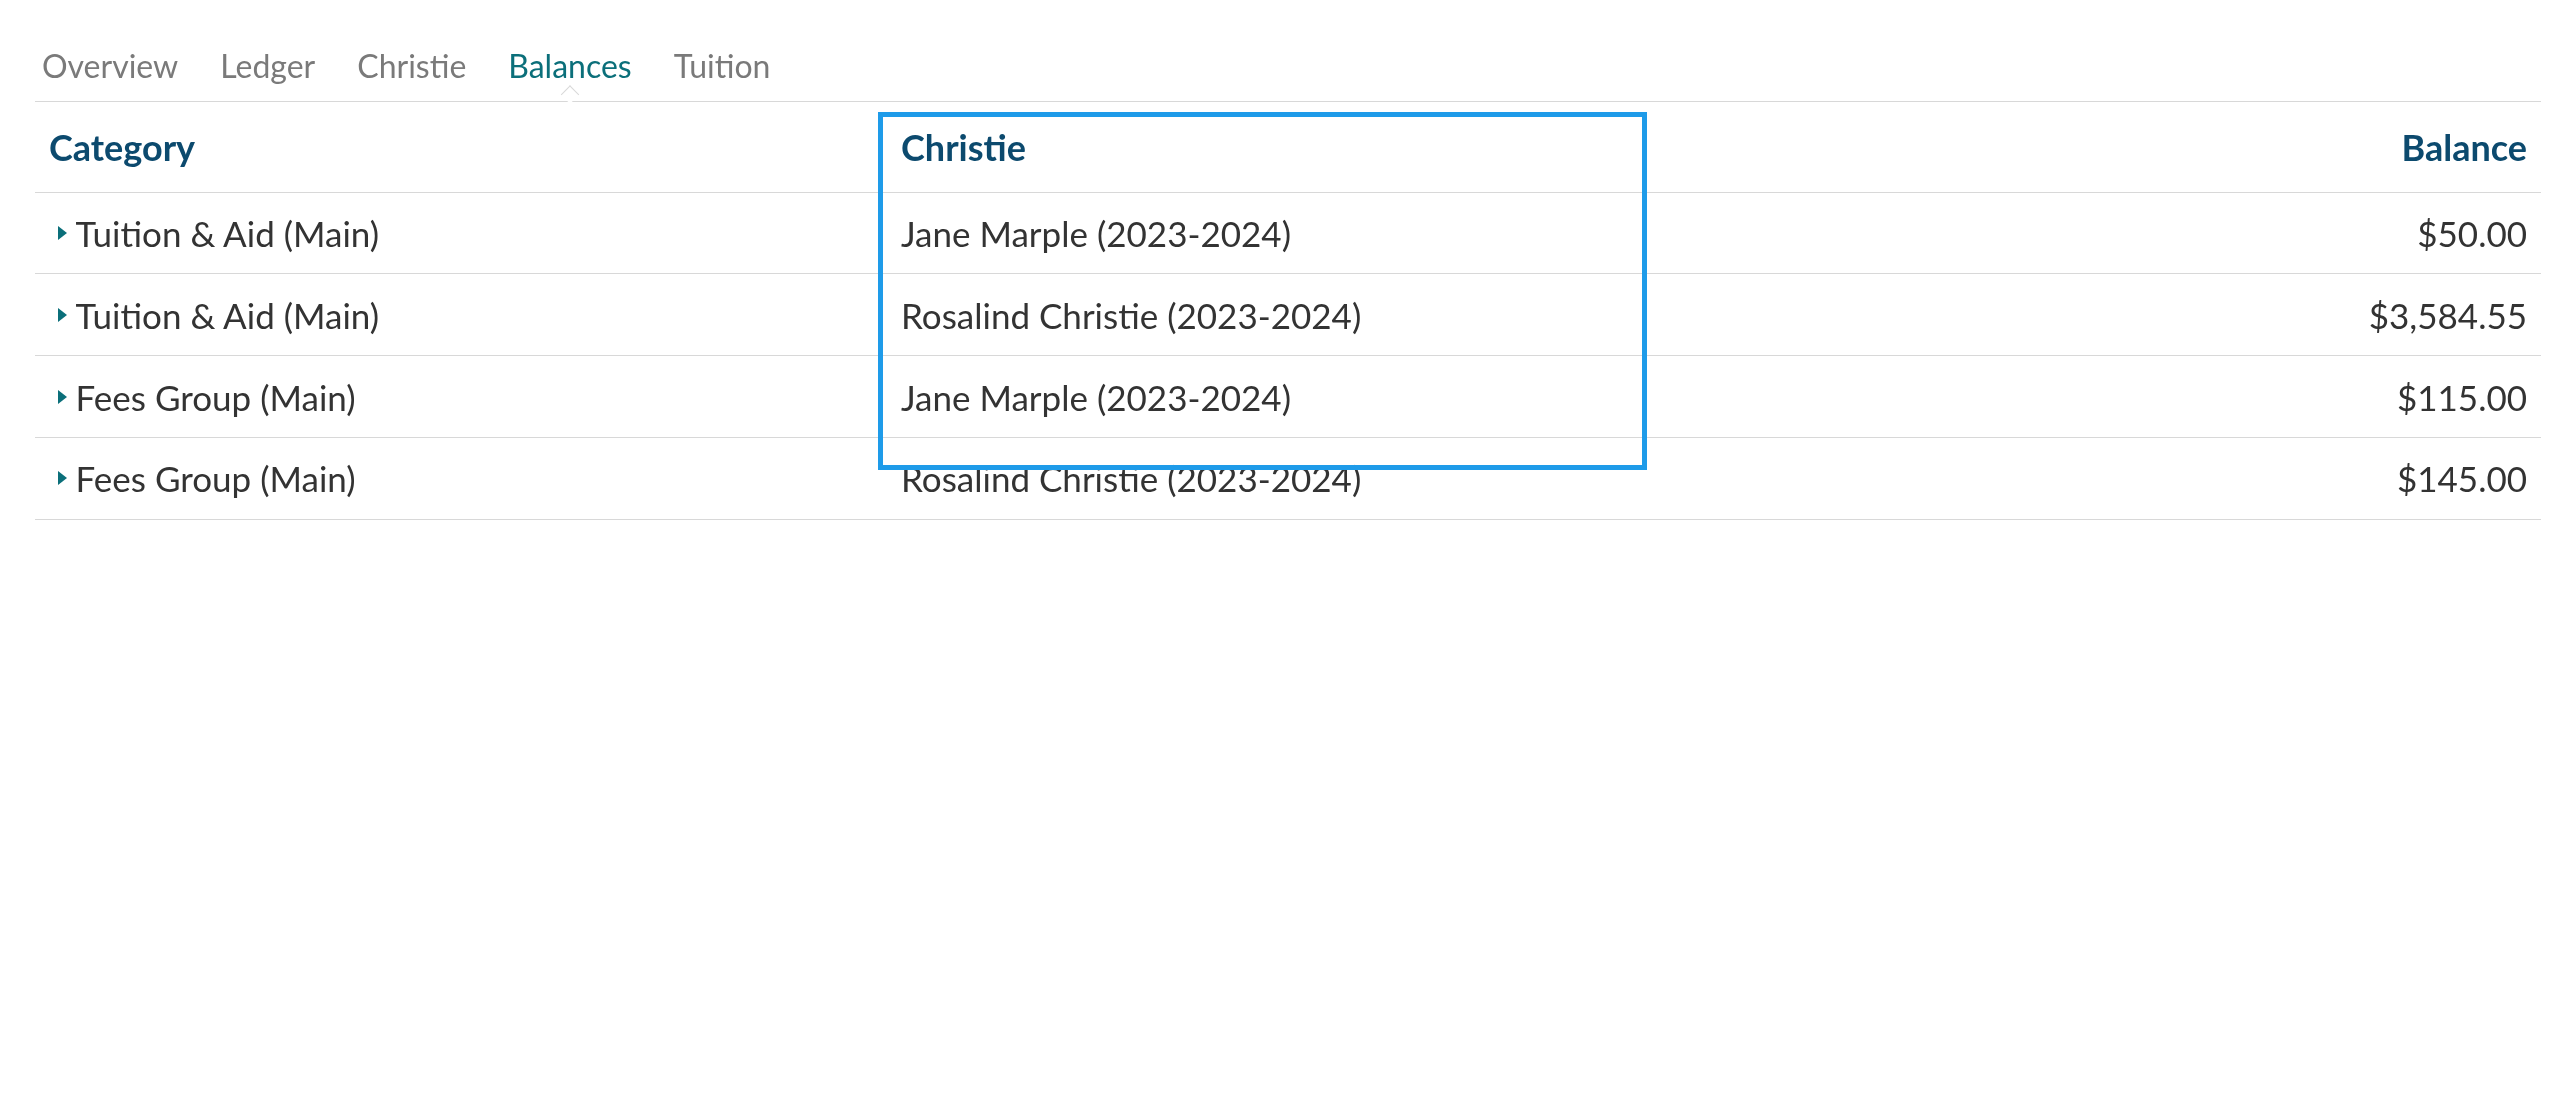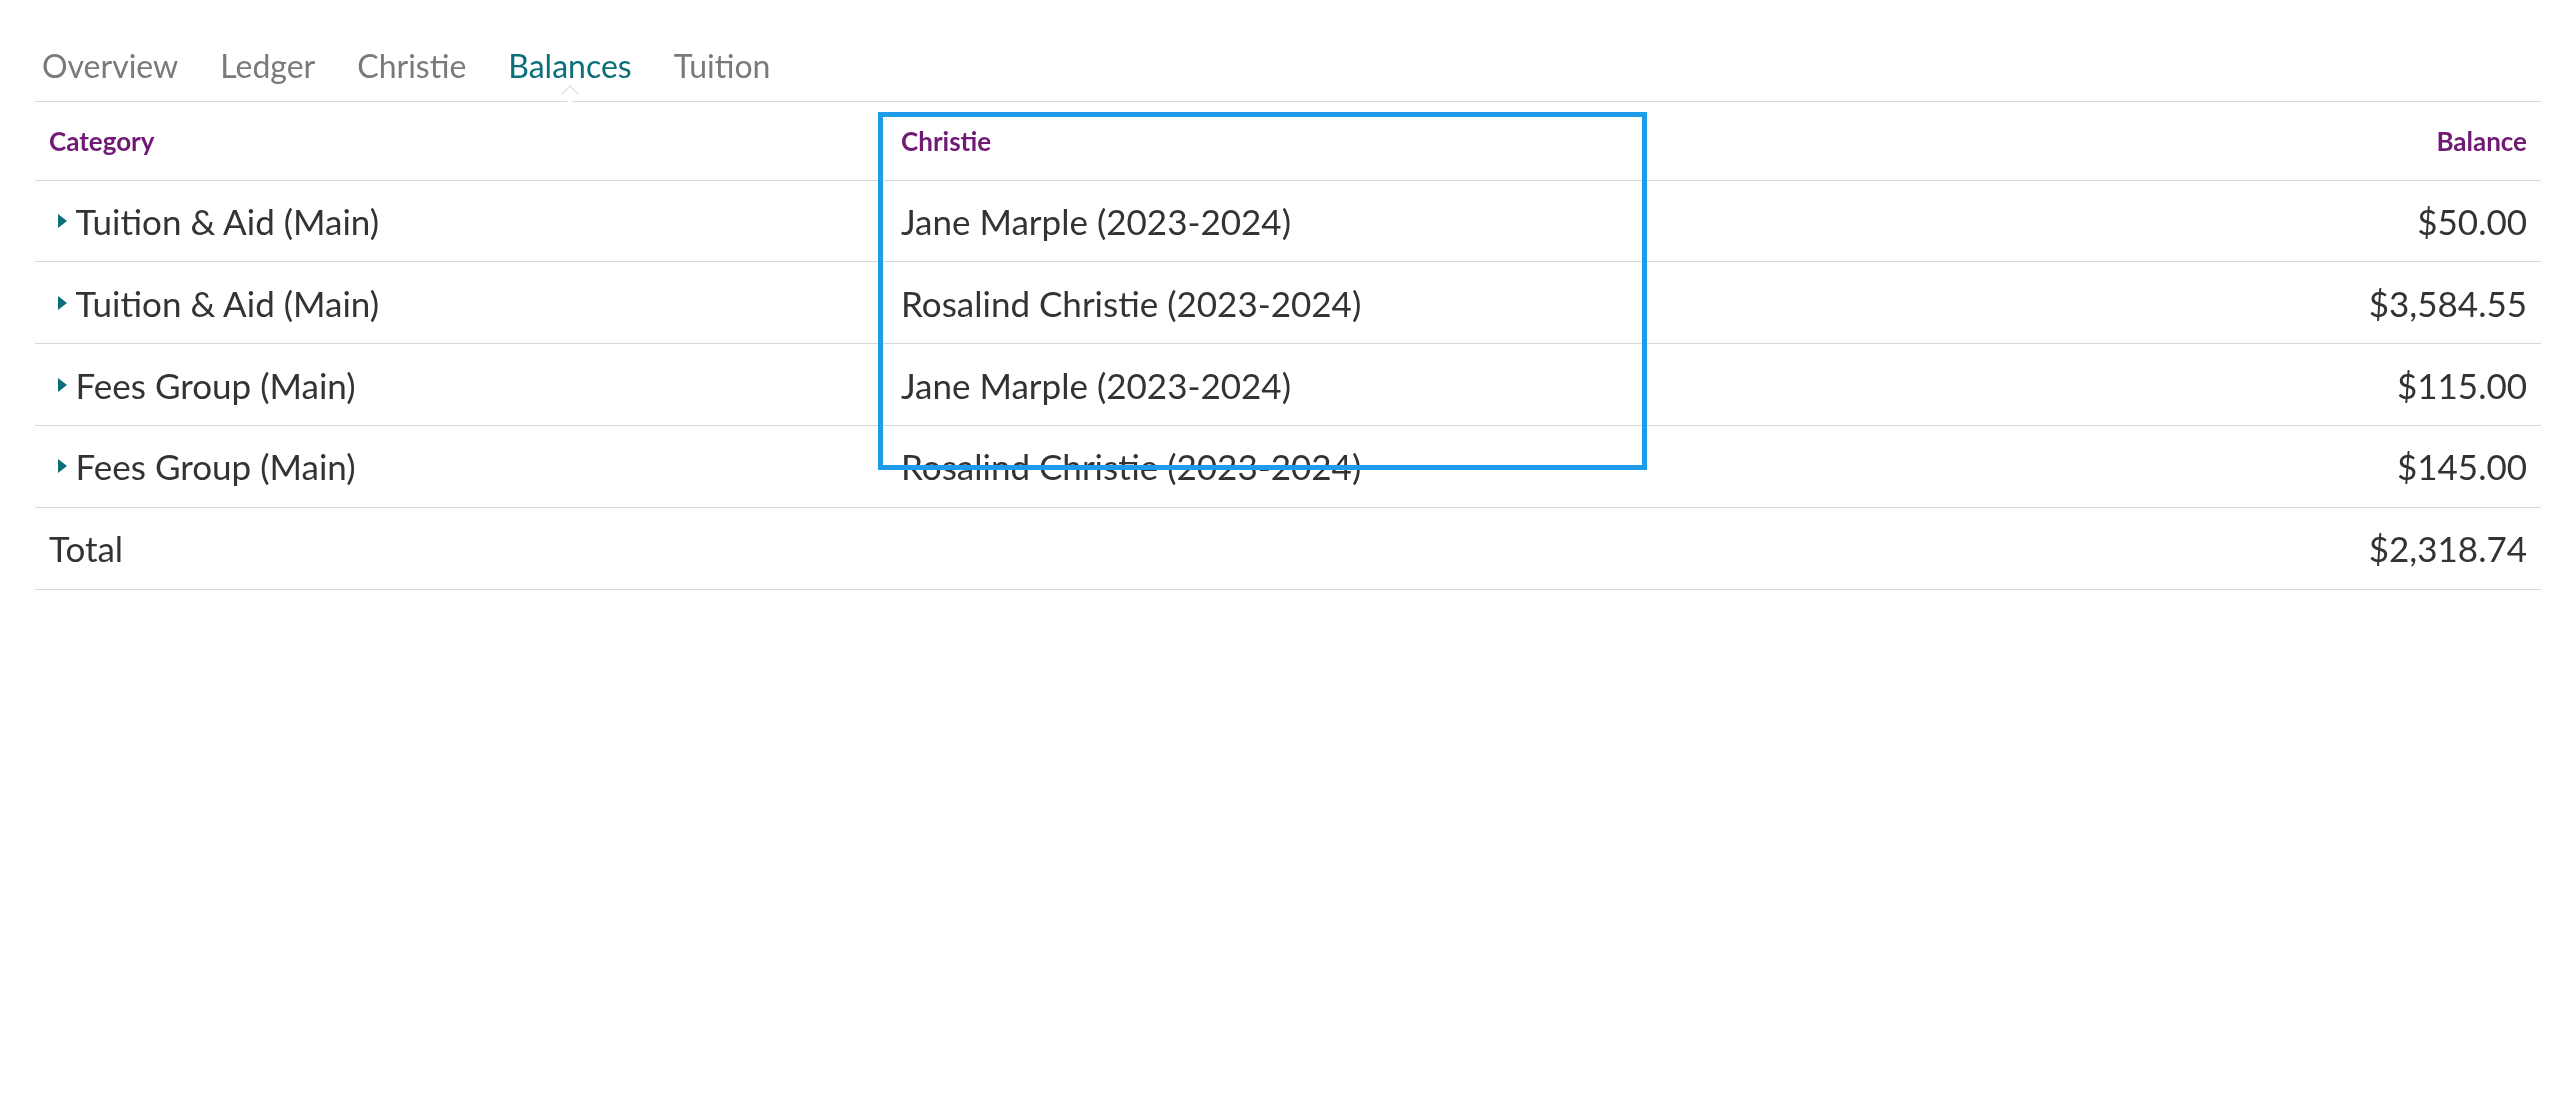--- a/index.html
+++ b/index.html
@@ -52,25 +52,25 @@
       margin-top: 0;
       position: relative;
     }
     .table {
       width: 100%;
       border-collapse: collapse;
       table-layout: fixed;
     }
     .table th {
       text-align: left;
-      font-size: 26px;
+      font-size: 36px;
       font-weight: 700;
       padding: 23px 14px;
       border-bottom: 0.9px solid #d8d8d8;
-      color: #701a75;
+      color: #0c4a6e;
     }
     .table th.right {
       text-align: right;
     }
     .table td {
       font-size: 35px;
       padding: 19.4px 14px;
       border-bottom: 0.9px solid #d8d8d8;
       color: #333;
       vertical-align: middle;
@@ -170,23 +170,18 @@
         <tr>
           <td>
             <div class="expand-cell">
               <span class="caret"></span>
               <span>Fees Group (Main)</span>
             </div>
           </td>
           <td>Rosalind Christie (2023-2024)</td>
           <td class="right">$145.00</td>
         </tr>
-        <tr class="total-row">
-          <td style="padding-left:14px;">Total</td>
-          <td></td>
-          <td class="right">$2,318.74</td>
-        </tr>
       </tbody>
     </table>
     <div class="highlight-box" id="highlight-box" style="left: 843px; top: 10.6px; width: 769px; height: 358px;"></div>
   </div>
 </div>
 
 
 </body></html>

